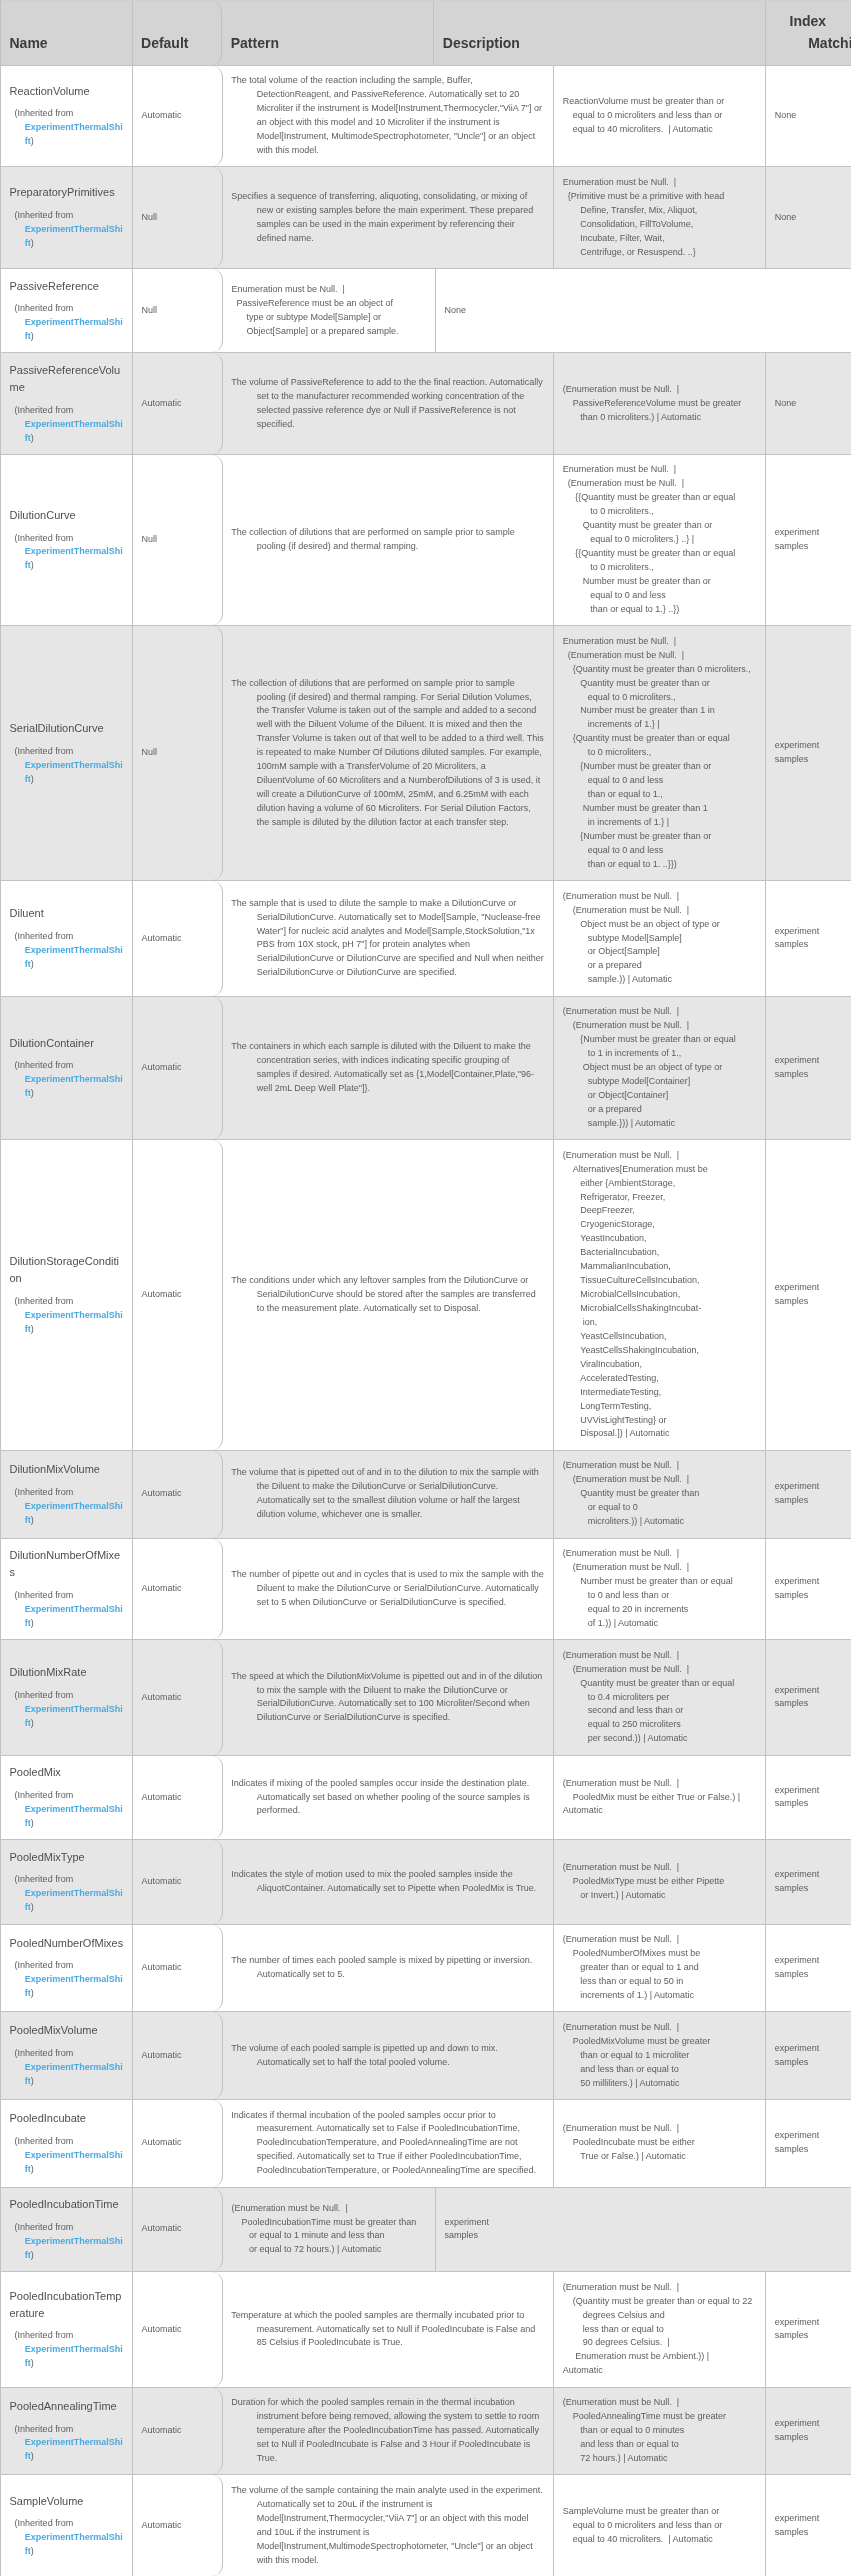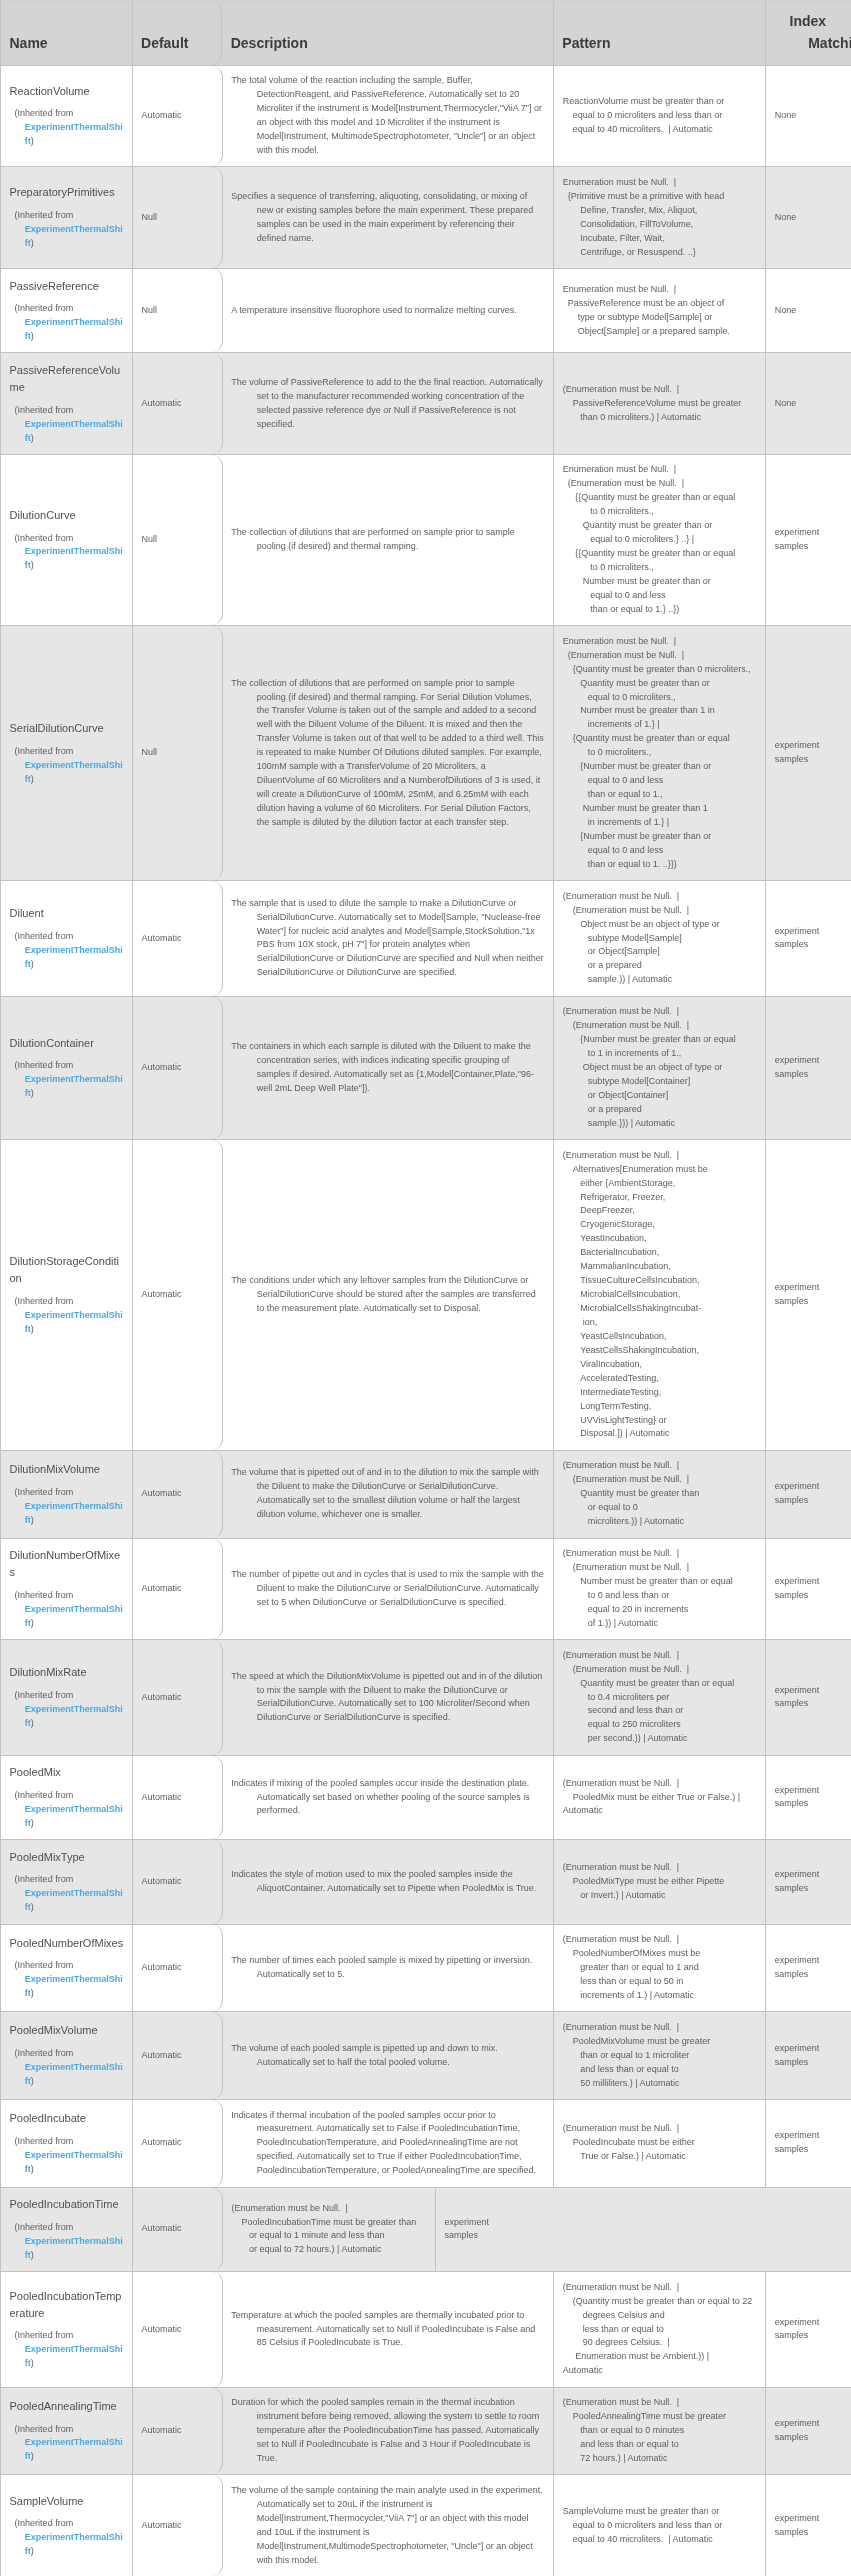--- a/index.html
+++ b/index.html
@@ -58,25 +58,25 @@
 <body>
 
 <div class="table">
   <div class="tr header">
     <div class="td c-name">
         <span>Name</span>
       </div>
     <div class="td c-default">
         <span>Default</span>
       </div>
+    <div class="td c-pattern">
+        <span>Pattern</span>
+      </div>
     <div class="td c-desc">
         <span>Description</span>
-      </div>
-    <div class="td c-pattern">
-        <span>Pattern</span>
       </div>
     <div class="td c-index">
         <span class="hang-sm">Index Matching</span>
       </div>
   </div>
   <div id="rows">
   <div class="tr">
     <div class="td c-name">
       <div class="name-inner">
         <div class="nm">ReactionVolume</div>
@@ -130,23 +130,20 @@
   <div class="tr">
     <div class="td c-name">
       <div class="name-inner">
         <div class="nm">PassiveReference</div>
         <div class="inh"><span>(Inherited from</span>
 <a class="link">ExperimentThermalShift</a><span>)</span></div>
       </div>
     </div>
     <div class="td c-default">
       <span>Null</span>
-    </div>
-    <div class="td c-desc">
-      <div class="desc-text hang">A temperature insensitive fluorophore used to normalize melting curves.</div>
     </div>
     <div class="td c-pattern">
       <div class="pattern-text">Enumeration must be Null.  |
   PassiveReference must be an object of
       type or subtype Model[Sample] or
       Object[Sample] or a prepared sample.</div>
     </div>
     <div class="td c-index">
       <span>None</span>
     </div>

